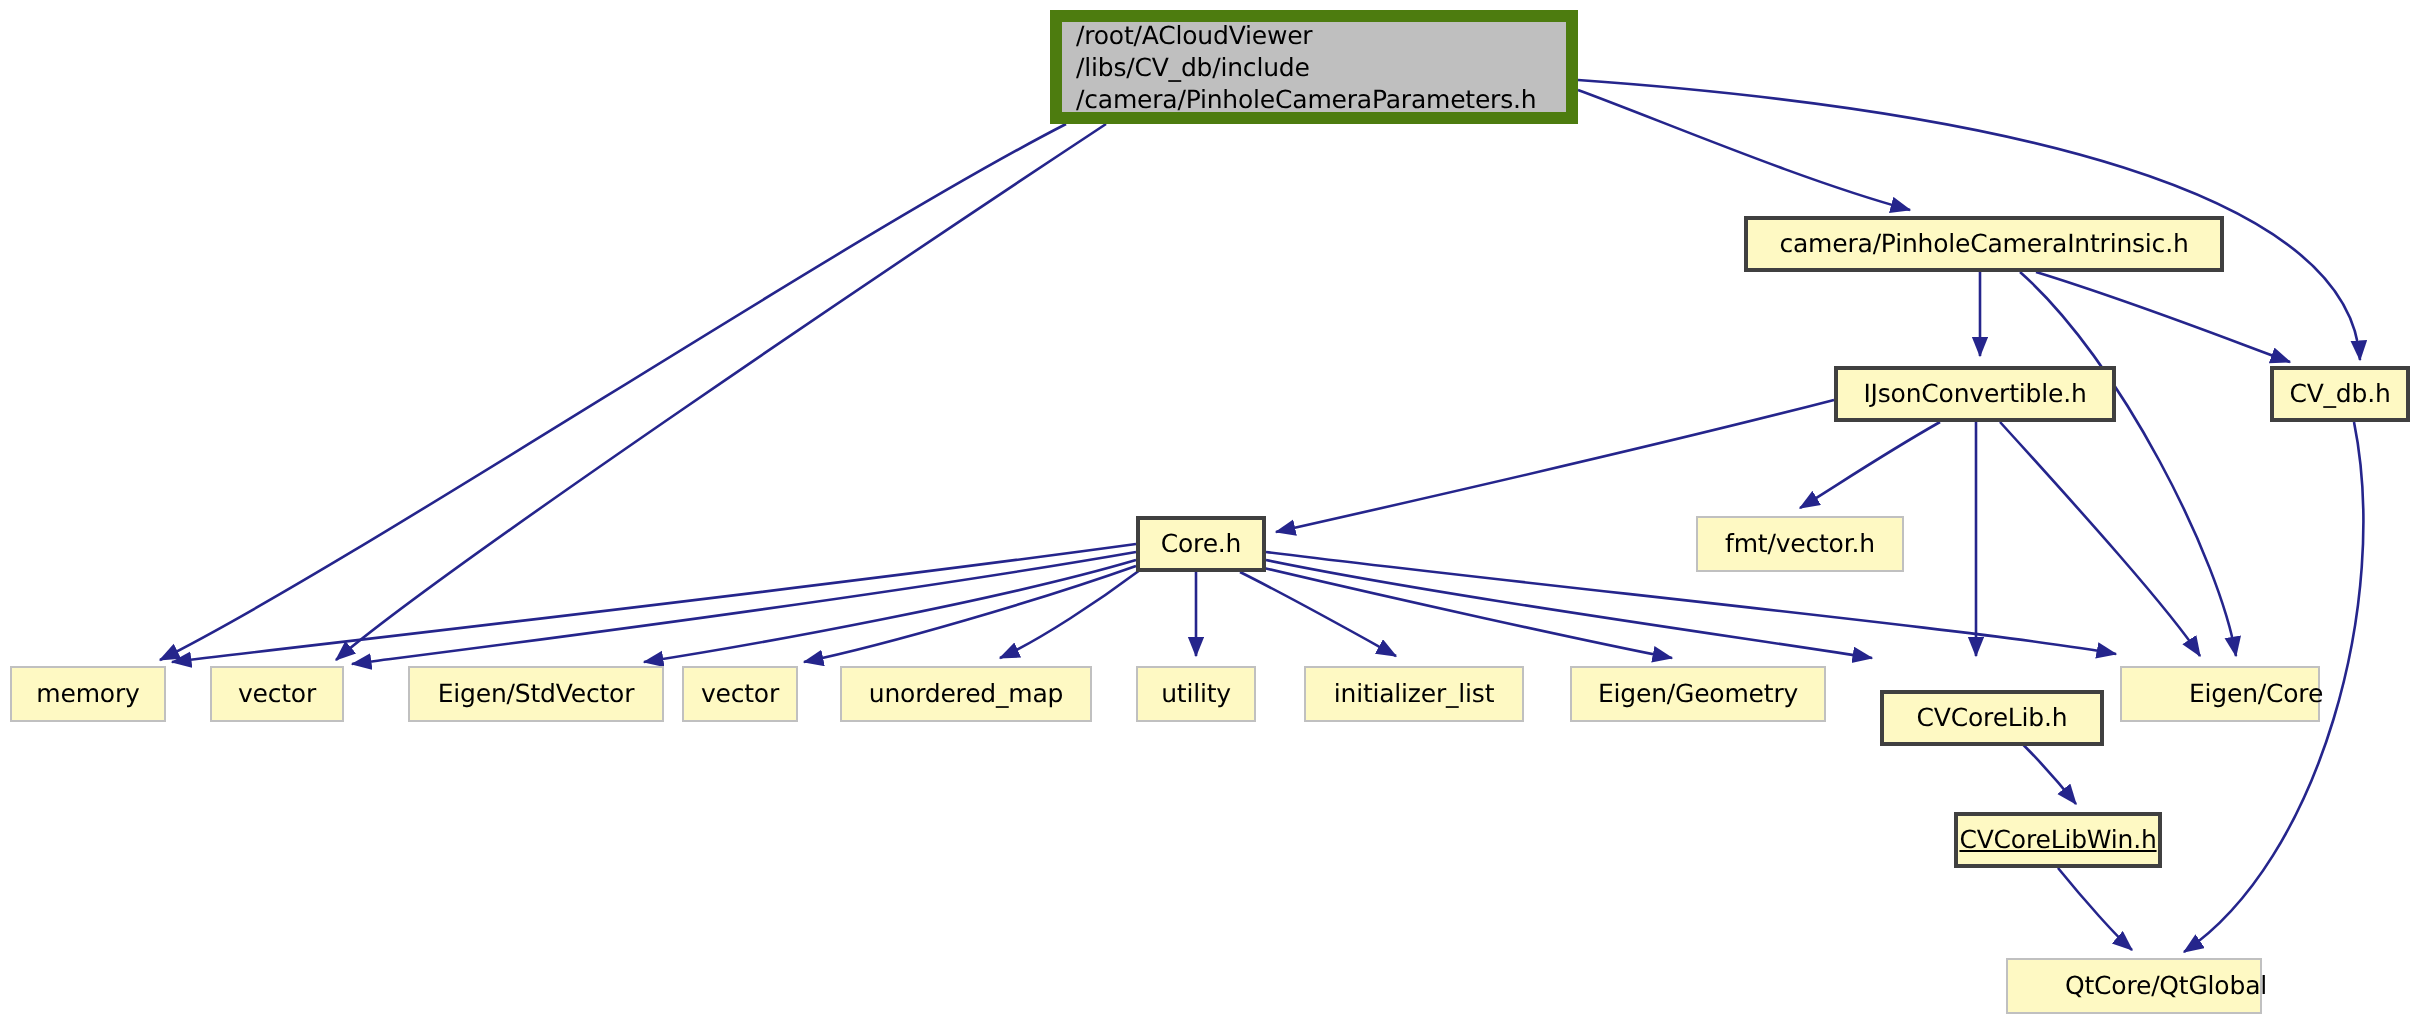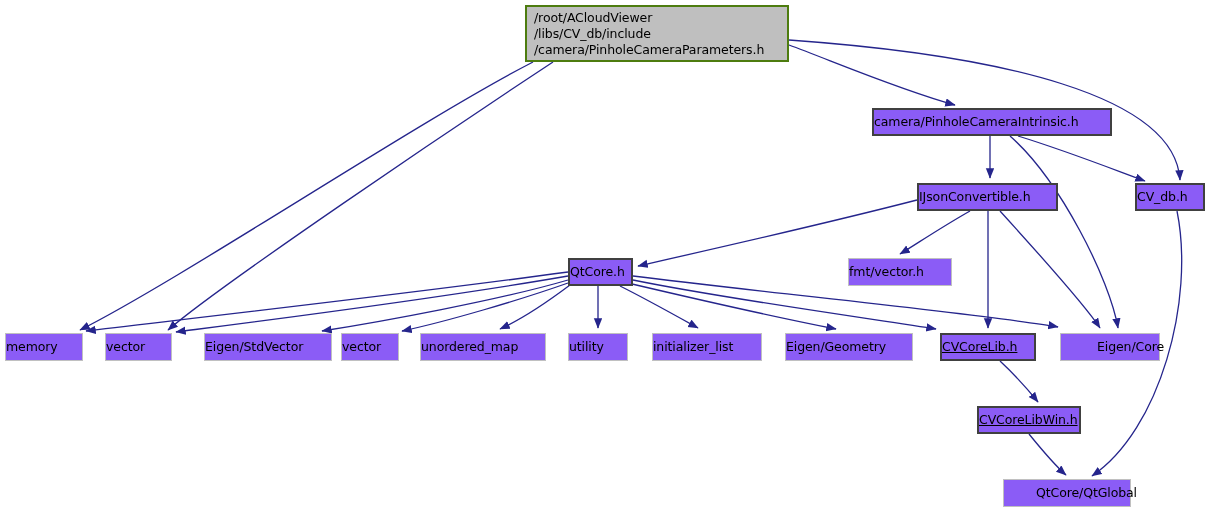--- a/index.html
+++ b/index.html
@@ -23,36 +23,36 @@
     top: 0;
     width: 1212px;
     height: 515px;
     pointer-events: none;
   }
   .node {
     position: absolute;
     box-sizing: border-box;
     display: flex;
     align-items: center;
-    justify-content: flex-start;
+    justify-content: center;
     text-align: center;
     font-size: 12.5px;
     line-height: 16px;
     color: #000000;
     white-space: pre;
-    background: #8b5cf6;
+    background: #fef9c3;
     border: 1px solid #c0c0c0;
     letter-spacing: -0.1px;
   }
   .node.bold {
     border: 2px solid #404040;
   }
   .node.root {
     background: #bfbfbf;
-    border: 2px solid #4d7c0f;
+    border: 6px solid #4d7c0f;
     justify-content: flex-start;
     text-align: left;
     padding-left: 7px;
   }
   .node-label {
     display: block;
   }
 </style>
 </head>
 <body>
@@ -94,28 +94,28 @@
   </svg>
 
   <div id="node-layer">
       <div class="node root" style="left: 525px; top: 5px; width: 264px; height: 57px;"><span class="node-label">/root/ACloudViewer
 /libs/CV_db/include
 /camera/PinholeCameraParameters.h</span></div>
       <div class="node bold" style="left: 872px; top: 108px; width: 240px; height: 28px;"><span class="node-label">camera/PinholeCameraIntrinsic.h</span></div>
       <div class="node bold" style="left: 1135px; top: 183px; width: 70px; height: 28px;"><span class="node-label">CV_db.h</span></div>
       <div class="node bold" style="left: 917px; top: 183px; width: 141px; height: 28px;"><span class="node-label">IJsonConvertible.h</span></div>
       <div class="node plain" style="left: 848px; top: 258px; width: 104px; height: 28px;"><span class="node-label">fmt/vector.h</span></div>
-      <div class="node bold" style="left: 568px; top: 258px; width: 65px; height: 28px;"><span class="node-label">QtCore.h</span></div>
+      <div class="node bold" style="left: 568px; top: 258px; width: 65px; height: 28px;"><span class="node-label">Core.h</span></div>
       <div class="node plain" style="left: 5px; top: 333px; width: 78px; height: 28px;"><span class="node-label">memory</span></div>
       <div class="node plain" style="left: 105px; top: 333px; width: 67px; height: 28px;"><span class="node-label">vector</span></div>
       <div class="node plain" style="left: 192px; top: 333px; width: 128px; height: 28px; margin-left: 12px;"><span class="node-label">Eigen/StdVector</span></div>
       <div class="node plain" style="left: 341px; top: 333px; width: 58px; height: 28px;"><span class="node-label">vector</span></div>
       <div class="node plain" style="left: 420px; top: 333px; width: 126px; height: 28px;"><span class="node-label">unordered_map</span></div>
       <div class="node plain" style="left: 568px; top: 333px; width: 60px; height: 28px;"><span class="node-label">utility</span></div>
       <div class="node plain" style="left: 652px; top: 333px; width: 110px; height: 28px;"><span class="node-label">initializer_list</span></div>
       <div class="node plain" style="left: 785px; top: 333px; width: 128px; height: 28px;"><span class="node-label">Eigen/Geometry</span></div>
-      <div class="node bold" style="left: 940px; top: 333px; width: 96px; height: 28px; text-decoration: underline;"><span class="node-label">CVCoreLib.h</span></div>
+      <div class="node bold" style="left: 940px; top: 345px; width: 112px; height: 28px;"><span class="node-label">CVCoreLib.h</span></div>
       <div class="node plain" style="left: 1060px; top: 333px; width: 100px; height: 28px; padding-left: 36px;"><span class="node-label">Eigen/Core</span></div>
       <div class="node bold" style="left: 977px; top: 406px; width: 104px; height: 28px; text-decoration: underline;"><span class="node-label">CVCoreLibWin.h</span></div>
       <div class="node plain" style="left: 1003px; top: 479px; width: 128px; height: 28px; padding-left: 32px;"><span class="node-label">QtCore/QtGlobal</span></div>
     </div>
 
 </div>
 
 </body></html>

